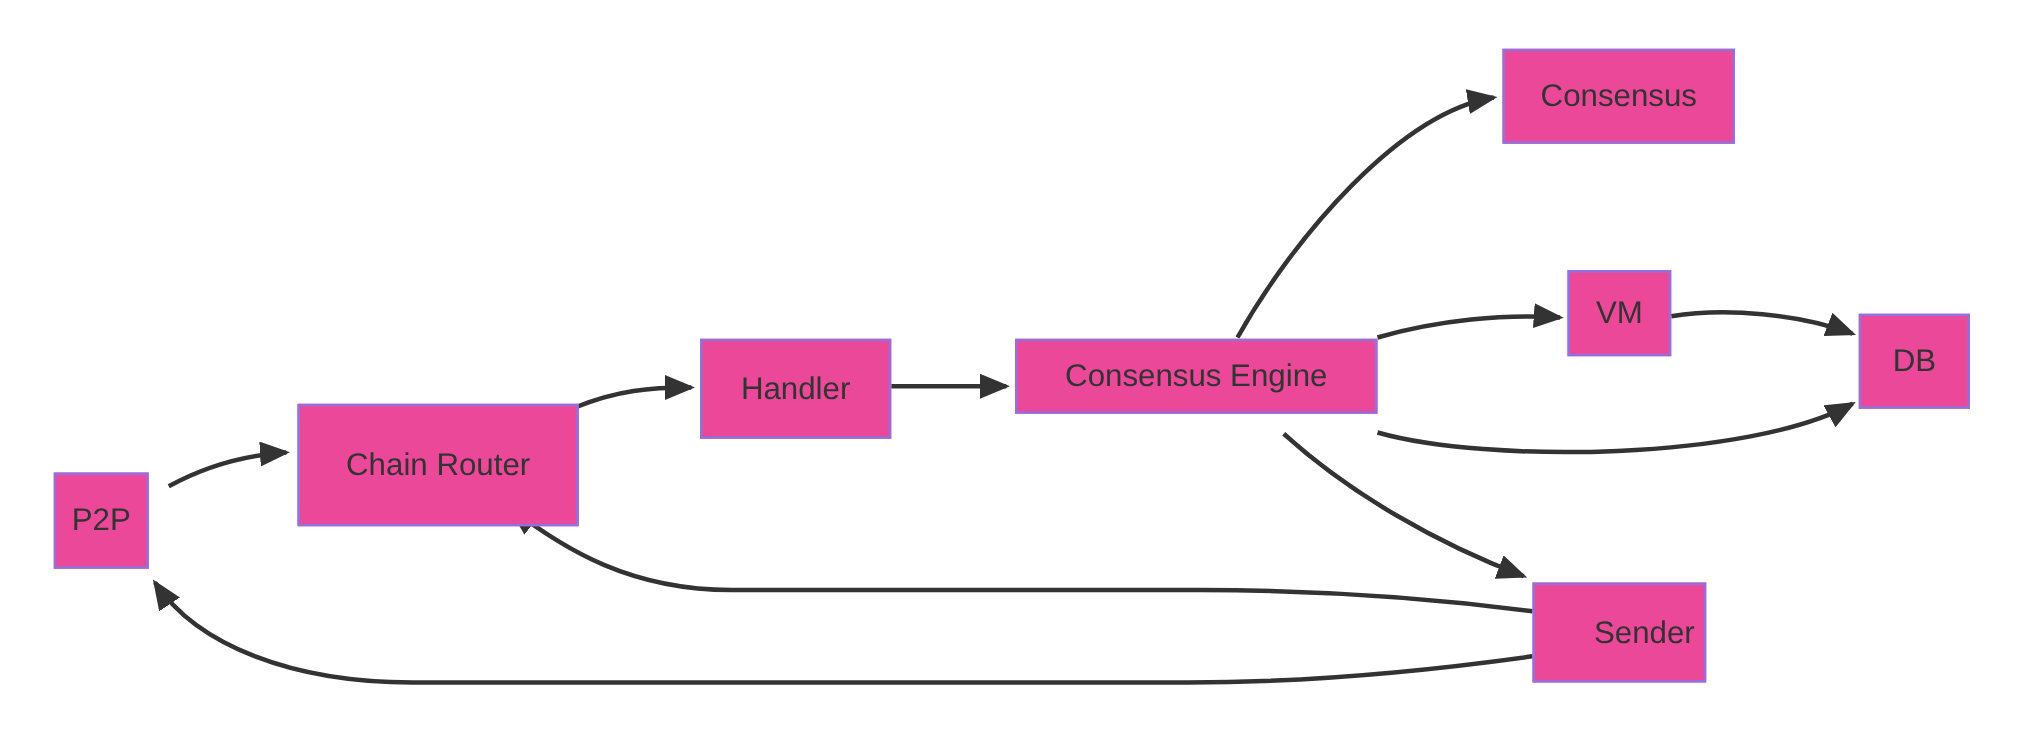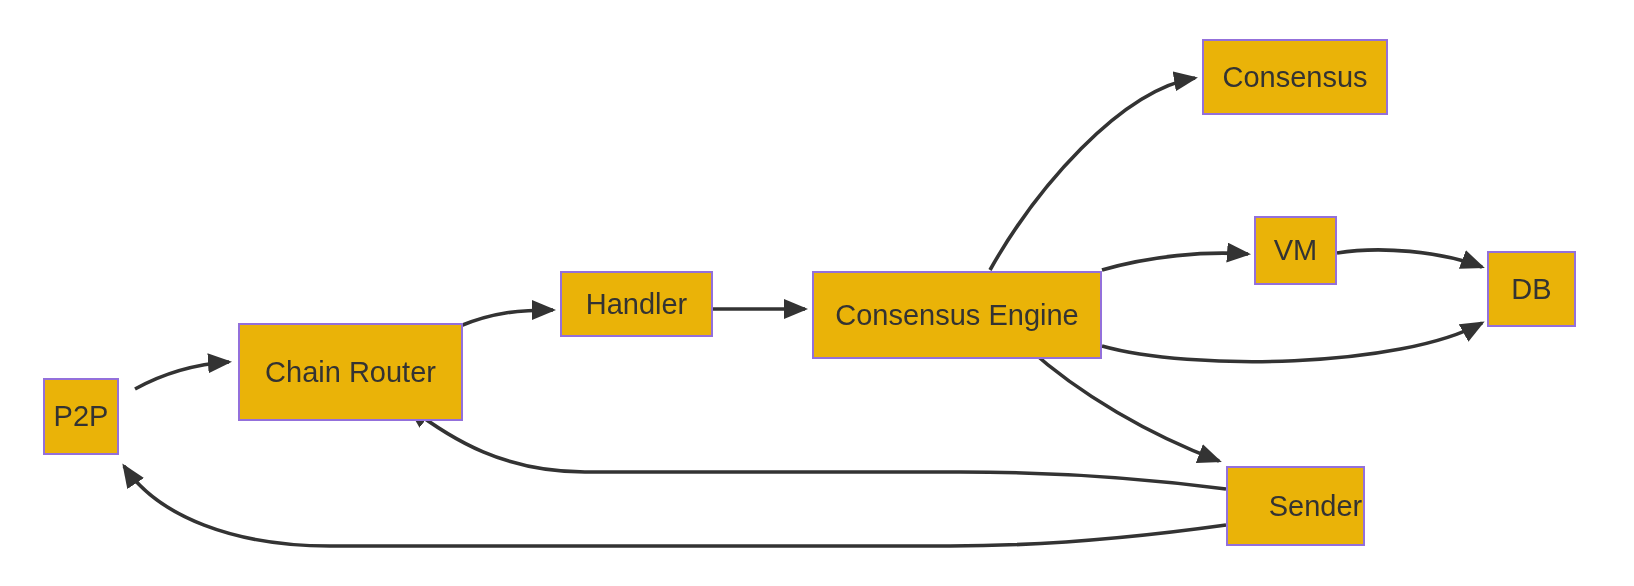--- a/index.html
+++ b/index.html
@@ -23,35 +23,35 @@
     height: 586px;
   }
   .edge {
     fill: none;
     stroke: #333333;
     stroke-width: 3.6px;
   }
   .node {
     position: absolute;
     box-sizing: border-box;
-    background: #eab308;
+    background: #ec4899;
     border: 2px solid #9370DB;
     color: #333333;
-    font-size: 29px;
+    font-size: 25px;
     line-height: 1;
     display: flex;
     align-items: center;
     justify-content: center;
     white-space: nowrap;
   }
   
   .node-p2p              { left: 43px;   top: 378px; width: 76px;  height: 77px; }
   .node-chain-router     { left: 238px;  top: 323px; width: 225px; height: 98px; }
-  .node-handler          { left: 560px;  top: 271px; width: 153px; height: 66px; }
-  .node-consensus-engine { left: 812px;  top: 271px; width: 290px; height: 88px; }
+  .node-handler          { left: 560px;  top: 271px; width: 153px; height: 80px; }
+  .node-consensus-engine { left: 812px;  top: 271px; width: 290px; height: 60px; }
   .node-consensus        { left: 1202px; top: 39px;  width: 186px; height: 76px; }
   .node-vm               { left: 1254px; top: 216px; width: 83px;  height: 69px; }
   .node-db               { left: 1487px; top: 251px; width: 89px;  height: 76px; }
   .node-sender           { left: 1226px; top: 466px; width: 139px; height: 80px; padding-left: 40px; }
 </style>
 </head>
 <body>
 
 <div class="canvas">
 

